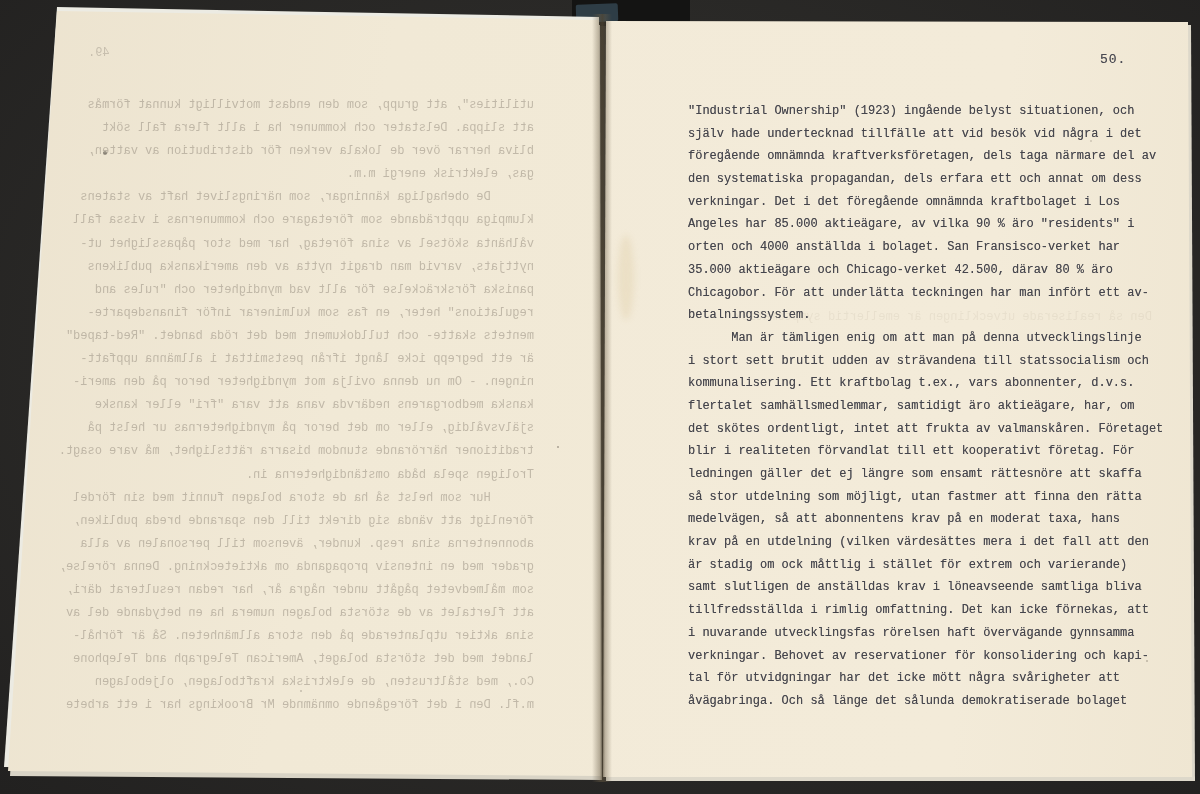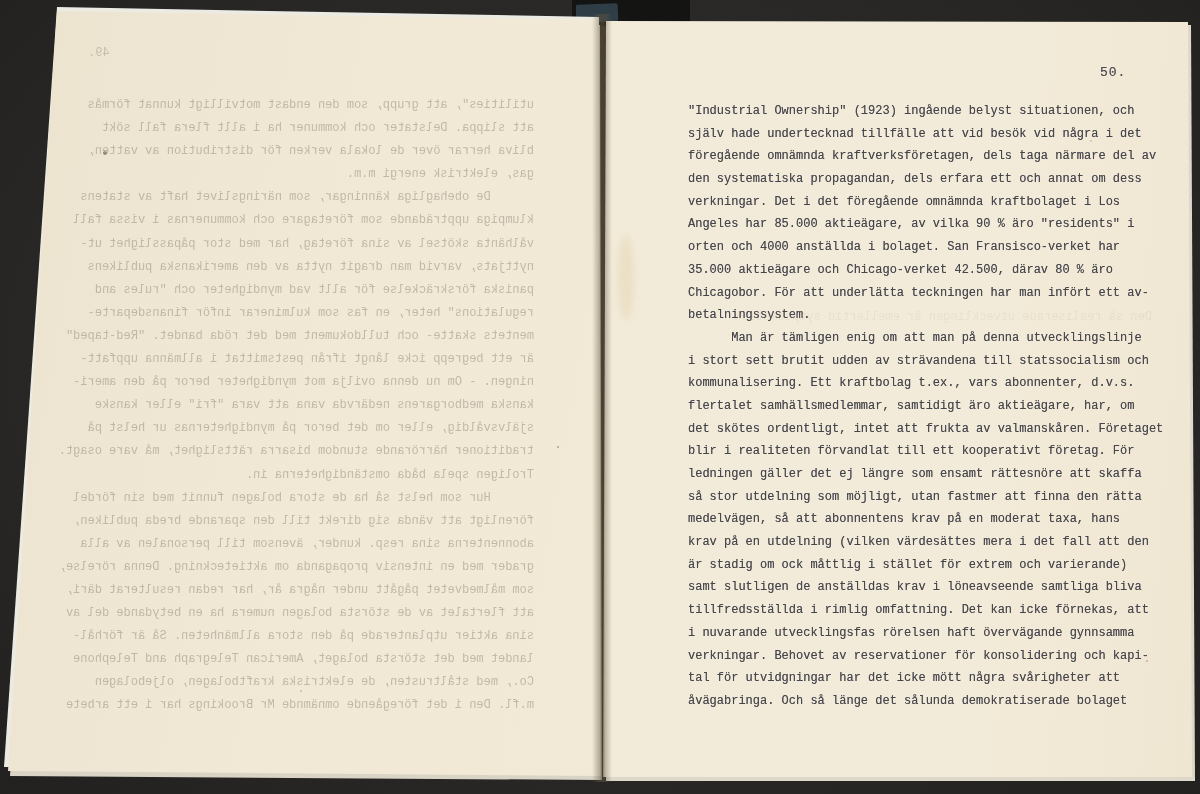--- a/index.html
+++ b/index.html
@@ -39,21 +39,20 @@
   .typed{
     position:absolute;left:688px;top:100px;width:482px;
     color:#45454c;font-size:12px;line-height:22.7px;
     white-space:pre;text-shadow:0 0 0.5px rgba(62,62,72,0.55);
   }
   .typed .tline{height:22.7px;}
   .pageno{
     position:absolute;left:1100px;top:52px;
     color:#4a4a52;font-size:13px;letter-spacing:1px;
     text-shadow:0 0 0.5px rgba(62,62,72,0.5);
-    margin-top:13px;
   }
   
   .ghost-block{
     position:absolute;left:62px;top:94px;width:472px;
     color:#9a9183;font-size:12px;line-height:23.1px;
     white-space:pre;opacity:0.55;filter:blur(0.55px);
     transform:scaleX(-1);
   }
   .ghost-block .tline{height:23.1px;}
   .ghost-pageno{

